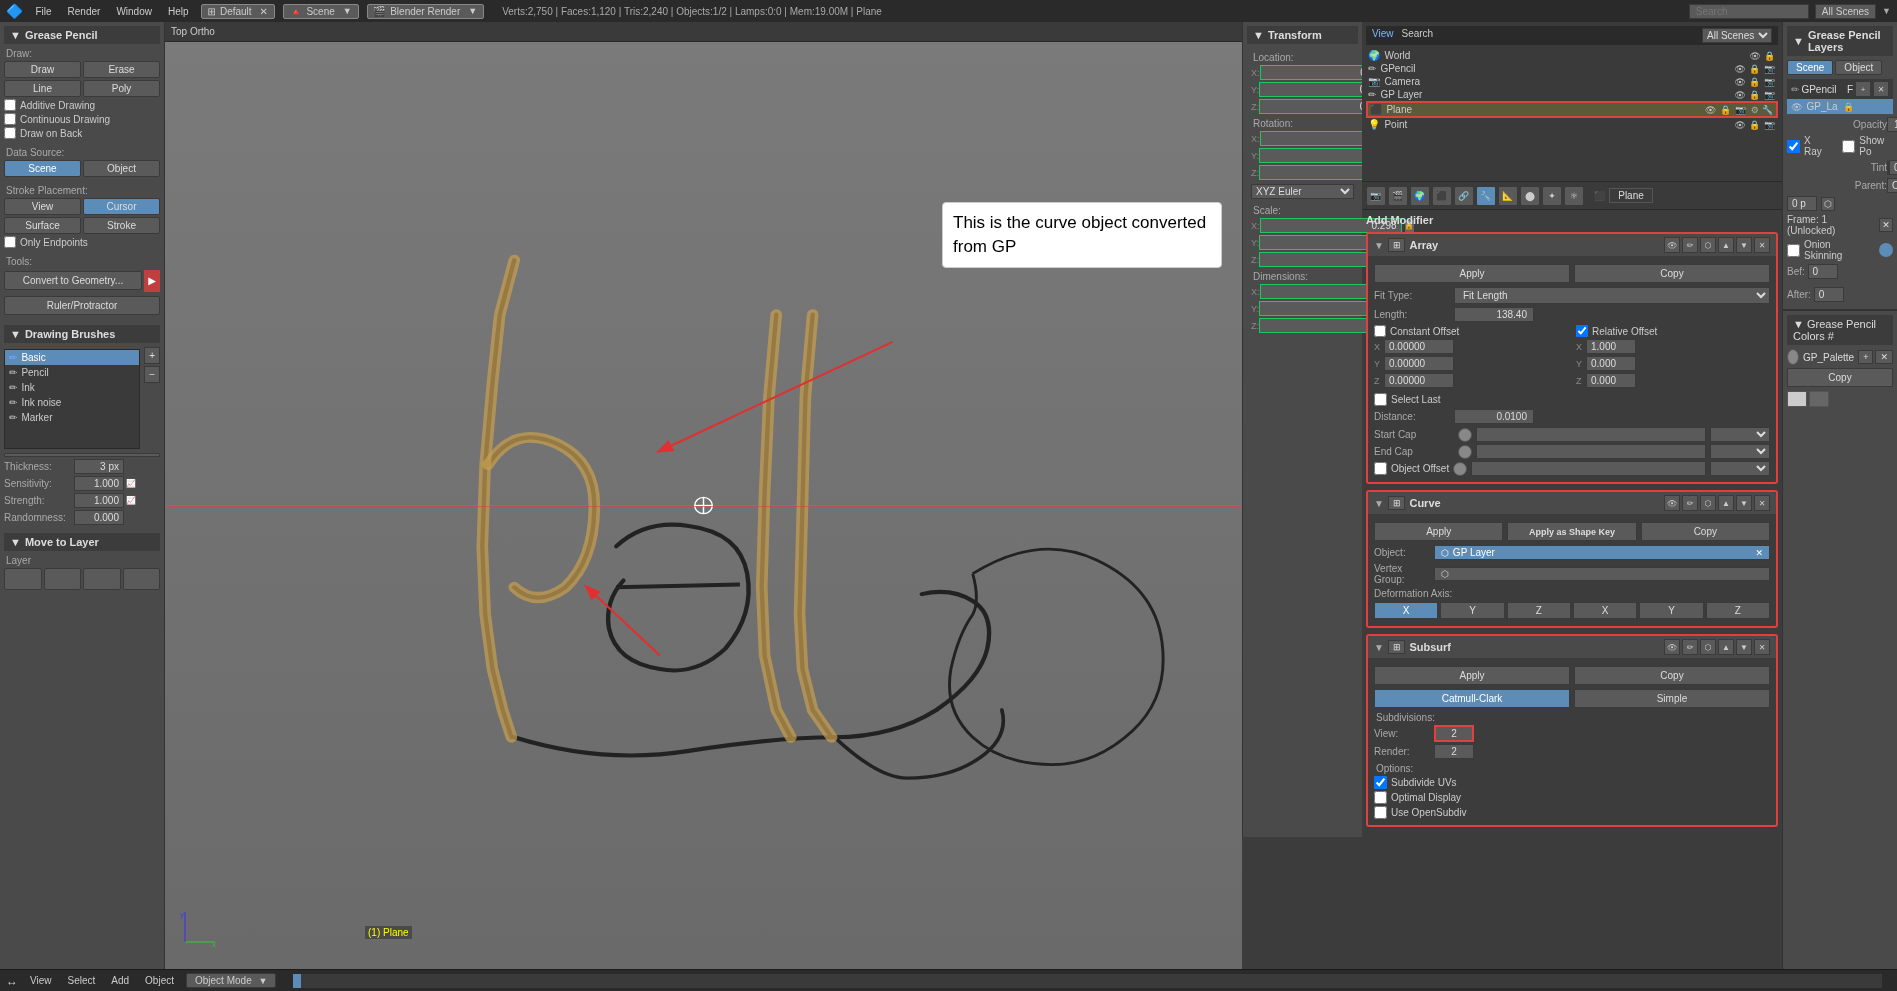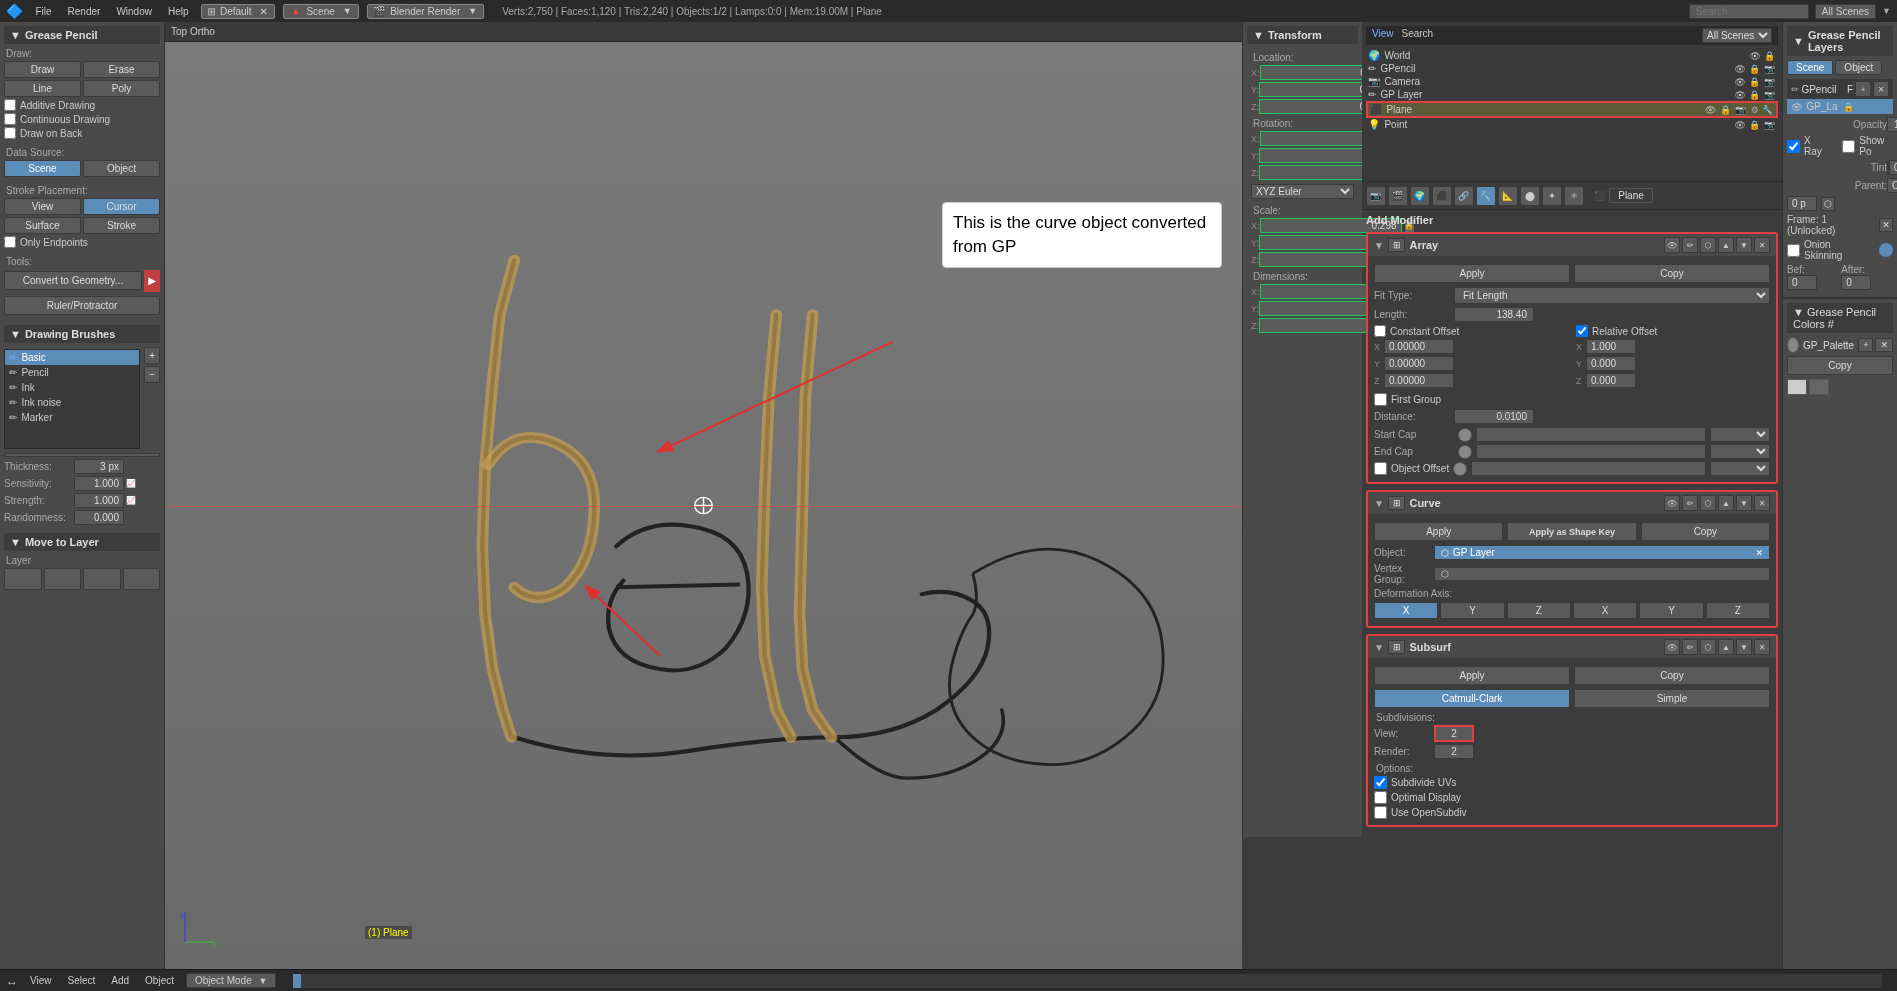--- a/index.html
+++ b/index.html
@@ -595,21 +595,21 @@
                     </div>
                     <div class="xform-row">
                       <span class="xform-axis" style="width:10px;">Z</span>
                       <input type="text" style="background: rgb(90, 90, 90); border: 1px solid rgb(58, 58, 58); color: rgb(221, 221, 221); padding: 1px 4px; font-size: 10px; width: 50px;" value="0.000">
                     </div>
                   </div>
                 </div>
 
                 <div style="display:flex; align-items:center; gap:4px; margin:2px 0;">
                   <input type="checkbox" style="">
-                  <span style="font-size:10px; color:#ccc;">First Group</span>
+                  <span style="font-size:10px; color:#ccc;">Select Last</span>
                 </div>
                 <div class="fit-row">
                   <span class="fit-label">Distance:</span>
                   <input class="fit-value" type="text" style="width: 80px;" value="0.0100">
                 </div>
 
                 <div class="cap-row">
                   <span class="cap-label">Start Cap</span>
                   <span class="cap-circle"></span>
                   <input type="text" style="background: rgb(90, 90, 90); border: 1px solid rgb(58, 58, 58); color: rgb(221, 221, 221); padding: 1px 4px; font-size: 10px; flex: 1 1 0%;">
@@ -801,21 +801,21 @@
       <div style="display:flex; align-items:center; gap:4px; margin:3px 0;">
         <span style="font-size:10px; color:#ccc; flex:1;">Frame: 1 (Unlocked)</span>
         <div style="width:14px; height:14px; background:#5a5a5a; border:1px solid #3a3a3a; cursor:pointer; font-size:9px; display:flex; align-items:center; justify-content:center;">✕</div>
       </div>
 
       <div class="onion-row">
         <input type="checkbox" style="">
         <span style="font-size:10px; color:#ccc;">Onion Skinning</span>
         <div style="width:14px; height:14px; background:#5b8db8; cursor:pointer; border-radius:50%; margin-left:4px;"></div>
       </div>
-      <div style="display:flex; gap:8px; margin:3px 0; font-size:10px;">
+      <div style="display:flex; gap:8px; margin:3px 0; font-size:10px;flex-direction:column;">
         <div>
           <span style="color:#aaa;">Bef:</span>
           <input type="text" style="background: rgb(90, 90, 90); border: 1px solid rgb(58, 58, 58); color: rgb(221, 221, 221); padding: 1px 4px; font-size: 10px; width: 30px;" value="0">
         </div>
         <div>
           <span style="color:#aaa;">After:</span>
           <input type="text" style="background: rgb(90, 90, 90); border: 1px solid rgb(58, 58, 58); color: rgb(221, 221, 221); padding: 1px 4px; font-size: 10px; width: 30px;" value="0">
         </div>
       </div>
     </div>

